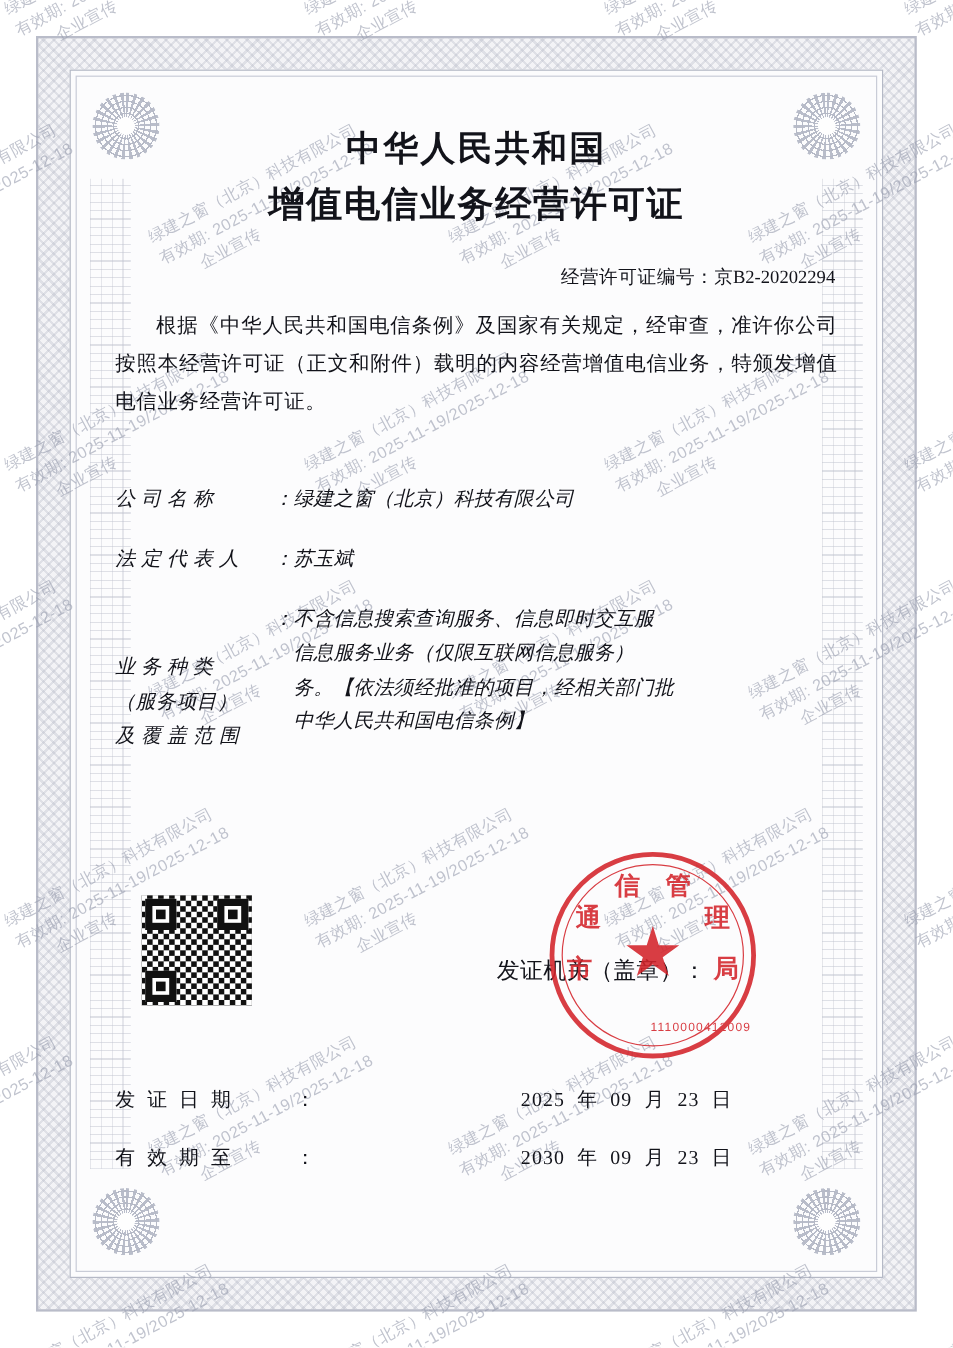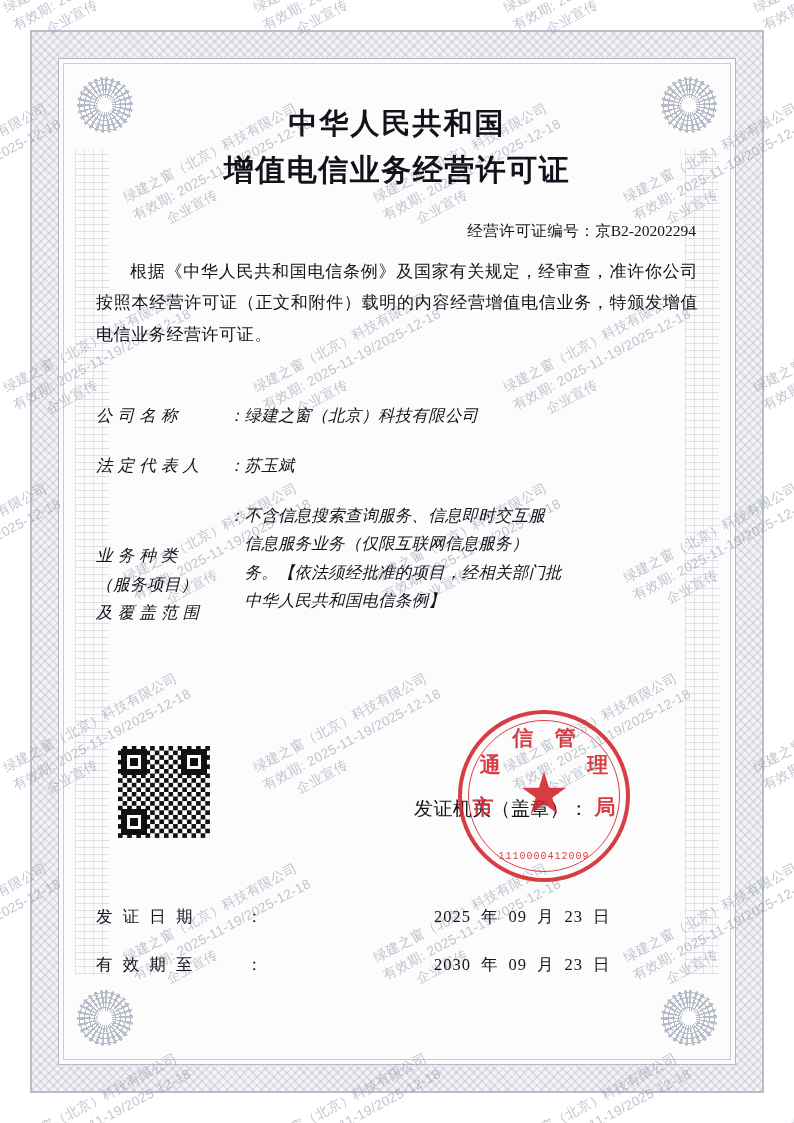--- a/index.html
+++ b/index.html
@@ -220,25 +220,25 @@
     font-size: 21px;
     font-weight: bold;
     color: #d4232a;
     transform-origin: 0 70px;
   }
   .seal-bottom-text {
     position: absolute;
     left: 0;
     right: 0;
     bottom: 16px;
-    text-align: center;
+    text-align: right;
     font-size: 10px;
     letter-spacing: 1px;
     color: #d4232a;
-    font-family: Liberation Mono, monospace;
+    font-family: Liberation Sans, sans-serif;
   }
 
   
   .qr {
     position: absolute;
     left: 22px;
     top: 78px;
     width: 92px;
     height: 92px;
     background:

